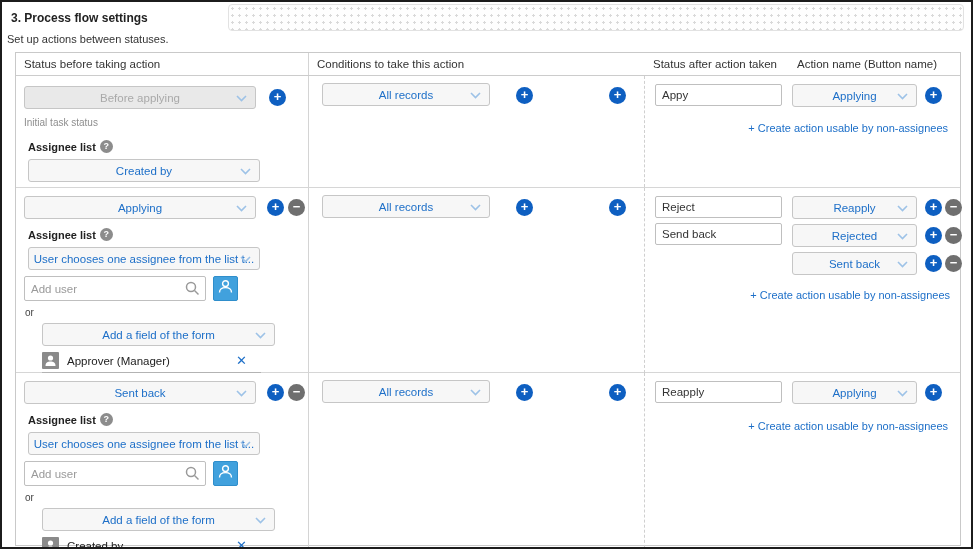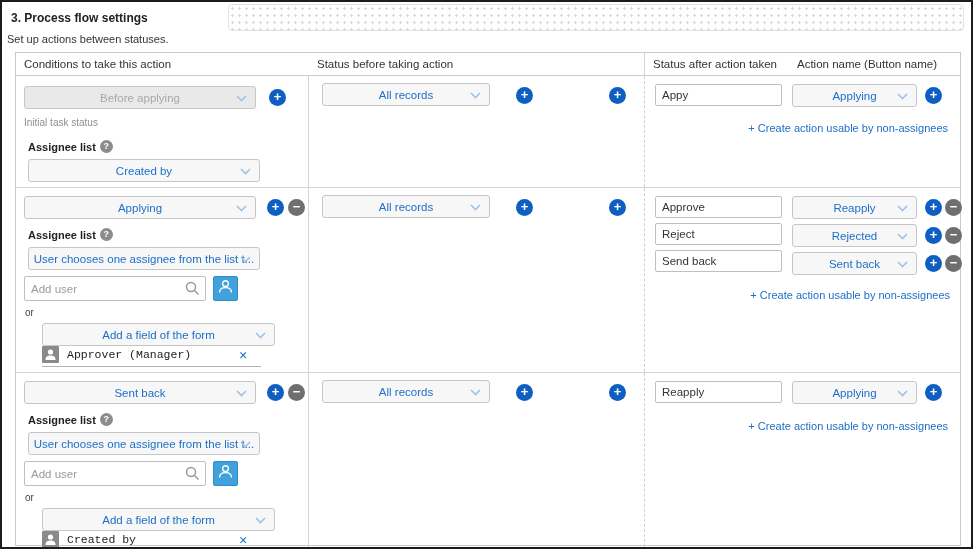--- a/index.html
+++ b/index.html
@@ -55,22 +55,22 @@
                padding:0 6px; font-family:"Liberation Sans", sans-serif; outline:none; }
   .aninput { width:127px; margin-bottom:5px; display:block; }
   .adduser { display:flex; align-items:center; gap:7px; margin:5px 0 6px 0; }
   .uin-wrap { position:relative; }
   .uin { width:182px; height:25px; padding-right:26px; }
   .uin::placeholder { color:#9a9a9a; }
   .searchicon { position:absolute; right:6px; top:5px; line-height:0; }
   .userbtn { width:25px; height:25px; background:#41a1dd; border:1px solid #2f8ecb; border-radius:2px;
              display:flex; align-items:center; justify-content:center; cursor:pointer; }
   .or { font-size:10px; color:#444; margin:0 0 5px 1px; }
-  .chip { display:flex; align-items:center; width:219px; padding-bottom:3px; margin-top:0;
-          border-bottom:1px solid #b3b3b3;font-family:Liberation Mono, monospace; }
+  .chip { display:flex; align-items:center; width:219px; padding-bottom:3px; margin-top:6px;
+          border-bottom:1px solid #b3b3b3; }
   .chip .uicon { width:17px; height:17px; background:#8a8a8a; border-radius:1px; display:flex;
                  align-items:center; justify-content:center; margin-right:8px; }
   .chip .cname { font-size:11.5px; color:#222; }
   .chip .x { margin-left:auto; margin-right:14px; color:#1d6fc8; font-size:13px; cursor:pointer; }
   .c2 .plus { margin-top:3px; }
   .p1 { margin-left:26px; }
   .p2 { margin-left:76px; }
   .srow { display:flex; align-items:center; margin-bottom:5px; }
   .srow .plus { margin-left:8px; }
   .srow .minus { margin-left:3px; }
@@ -89,22 +89,22 @@
     <div class="tab-active">
       <span>3. Process flow settings</span>
     </div>
     <div class="tab-rest"></div>
   </div>
   <div class="subtitle">Set up actions between statuses.</div>
 
   <div class="table">
 
     <div class="trow thead">
+      <div class="hc hc1">Status before taking action</div>
       <div class="hc">Conditions to take this action</div>
-      <div class="hc hc1">Status before taking action</div>
       <div class="hc">Status after action taken</div>
       <div class="hc">Action name (Button name)</div>
     </div>
 
     <div class="trow r1">
       <div class="cell c1">
         <div class="frow" style="margin-top:2px;">
           <div class="dd disabled w232">
             <span>Before applying</span>
             <span class="chev"><svg width="11" height="7">
@@ -211,21 +211,20 @@
         <div class="dd w160 mt7">
           <span>All records</span>
           <span class="chev"><svg width="11" height="7">
                 <polyline points="1,1 5.5,5.5 10,1" stroke="#9dc2e7" stroke-width="1.6" fill="none"></polyline>
               </svg></span>
         </div>
         <span class="circle plus p1">+</span>
         <span class="circle plus p2">+</span>
       </div>
       <div class="cell c3">
-        <input class="textinput aninput" value="Approve" style="">
         <input class="textinput aninput" value="Reject" style="">
         <input class="textinput aninput" value="Send back" style="">
       </div>
       <div class="cell c4">
         <div class="srow">
           <div class="dd w125">
             <span>Reapply</span>
             <span class="chev"><svg width="11" height="7">
                   <polyline points="1,1 5.5,5.5 10,1" stroke="#9dc2e7" stroke-width="1.6" fill="none"></polyline>
                 </svg></span>

